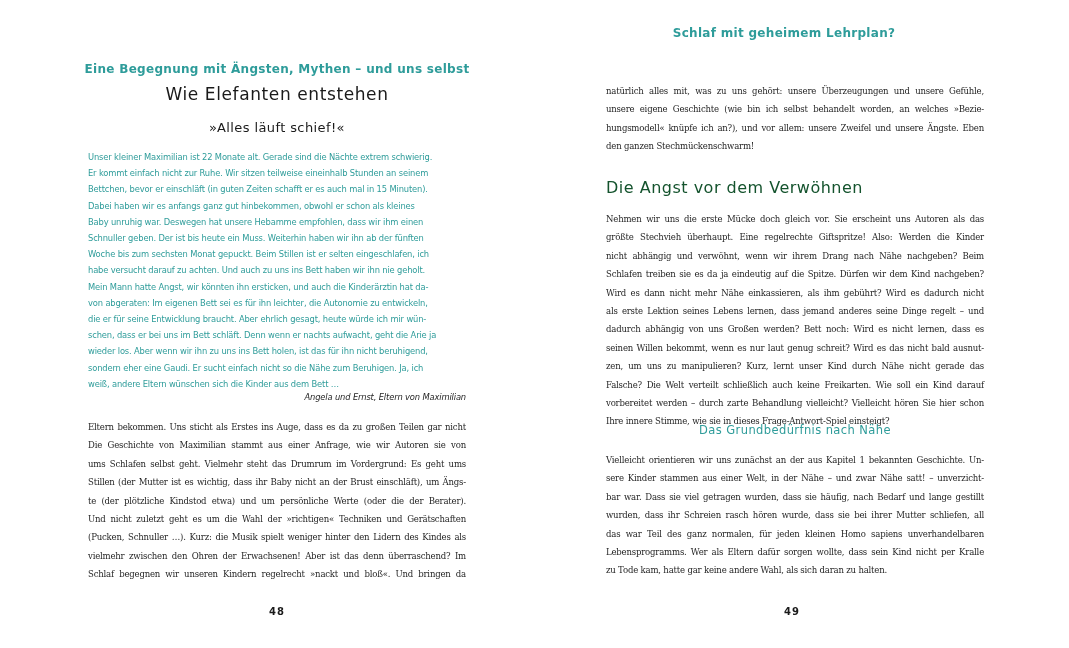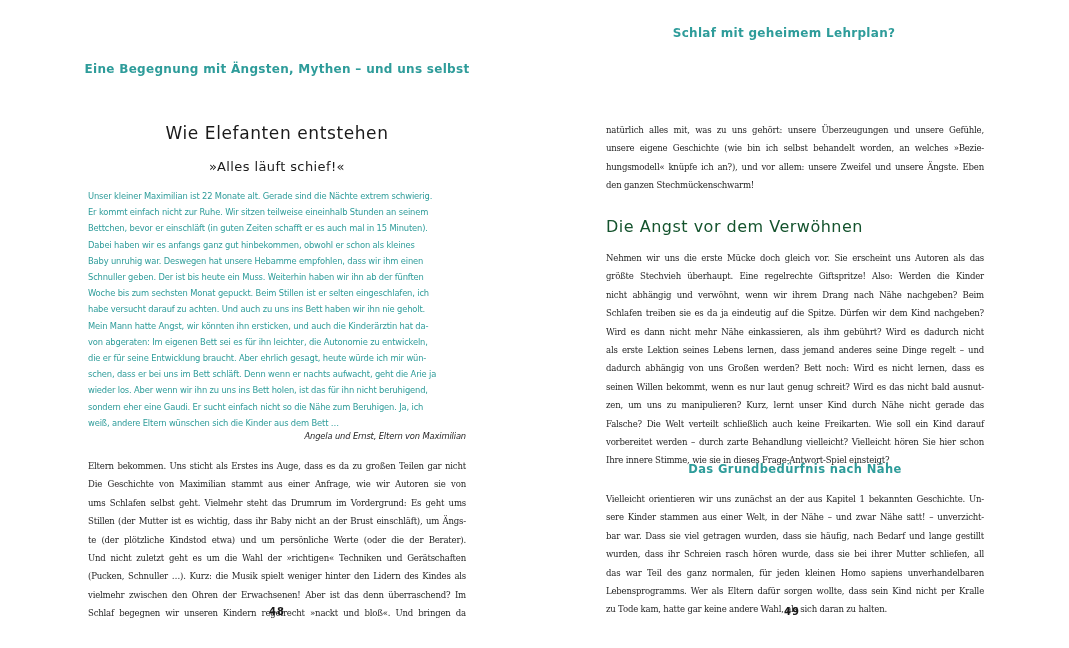--- a/index.html
+++ b/index.html
@@ -21,21 +21,21 @@
   .page.right .running-head { left: 60px; width: 378px; right: auto; }
   .dots {
     flex: 1; height: 2px;
     background-image: radial-gradient(circle, #4fb0ad 0.9px, transparent 1.1px);
     background-size: 6px 2px; background-repeat: repeat-x;
   }
   .page.left .dots.l { flex: 0 0 36px; }
   .page.left .dots.r { flex: 0 0 36px; }
   .running-head .rh-text { padding: 0 8px; white-space: nowrap; }
 
-  .content { position: absolute; font-family: "DejaVu Serif", serif; margin-top: 39px; }
+  .content { position: absolute; font-family: "DejaVu Serif", serif; }
   .page.left .content { left: 88px; width: 378px; }
   .page.right .content { left: 71px; width: 378px; }
 
   h1.chapter {
     margin: 0; text-align: center;
     font-family: "DejaVu Sans", sans-serif; font-weight: normal;
     font-size: 17px; letter-spacing: 0.6px; color: #1a1a1a;
   }
   h2.subtitle {
     margin: 0; text-align: center;
@@ -57,21 +57,21 @@
   }
   .body-text .line { white-space: nowrap; display: block; text-align: justify; text-align-last: justify; }
   .body-text .line.last { text-align-last: left; }
   h3.section {
     margin: 0; text-align: left;
     font-family: "DejaVu Sans", sans-serif; font-weight: normal;
     font-size: 16px; letter-spacing: 0.5px; color: #14532d;
   }
   h4.subsection {
     margin: 0; text-align: center;
-    font-family: "DejaVu Sans", sans-serif; font-weight: bold;
+    font-family: "DejaVu Sans", sans-serif; font-weight: normal;
     font-size: 11.5px; letter-spacing: 0.4px; color: #2e9c9a;
   }
   .folio {
     position: absolute; top: 606px; width: 60px; text-align: center;
     font-family: "DejaVu Sans", sans-serif; font-weight: bold; font-size: 10px;
     letter-spacing: 1px; color: #1a1a1a;
   }
   .page.left .folio { left: 247px; }
   .page.right .folio { left: 227px; }
 </style>

